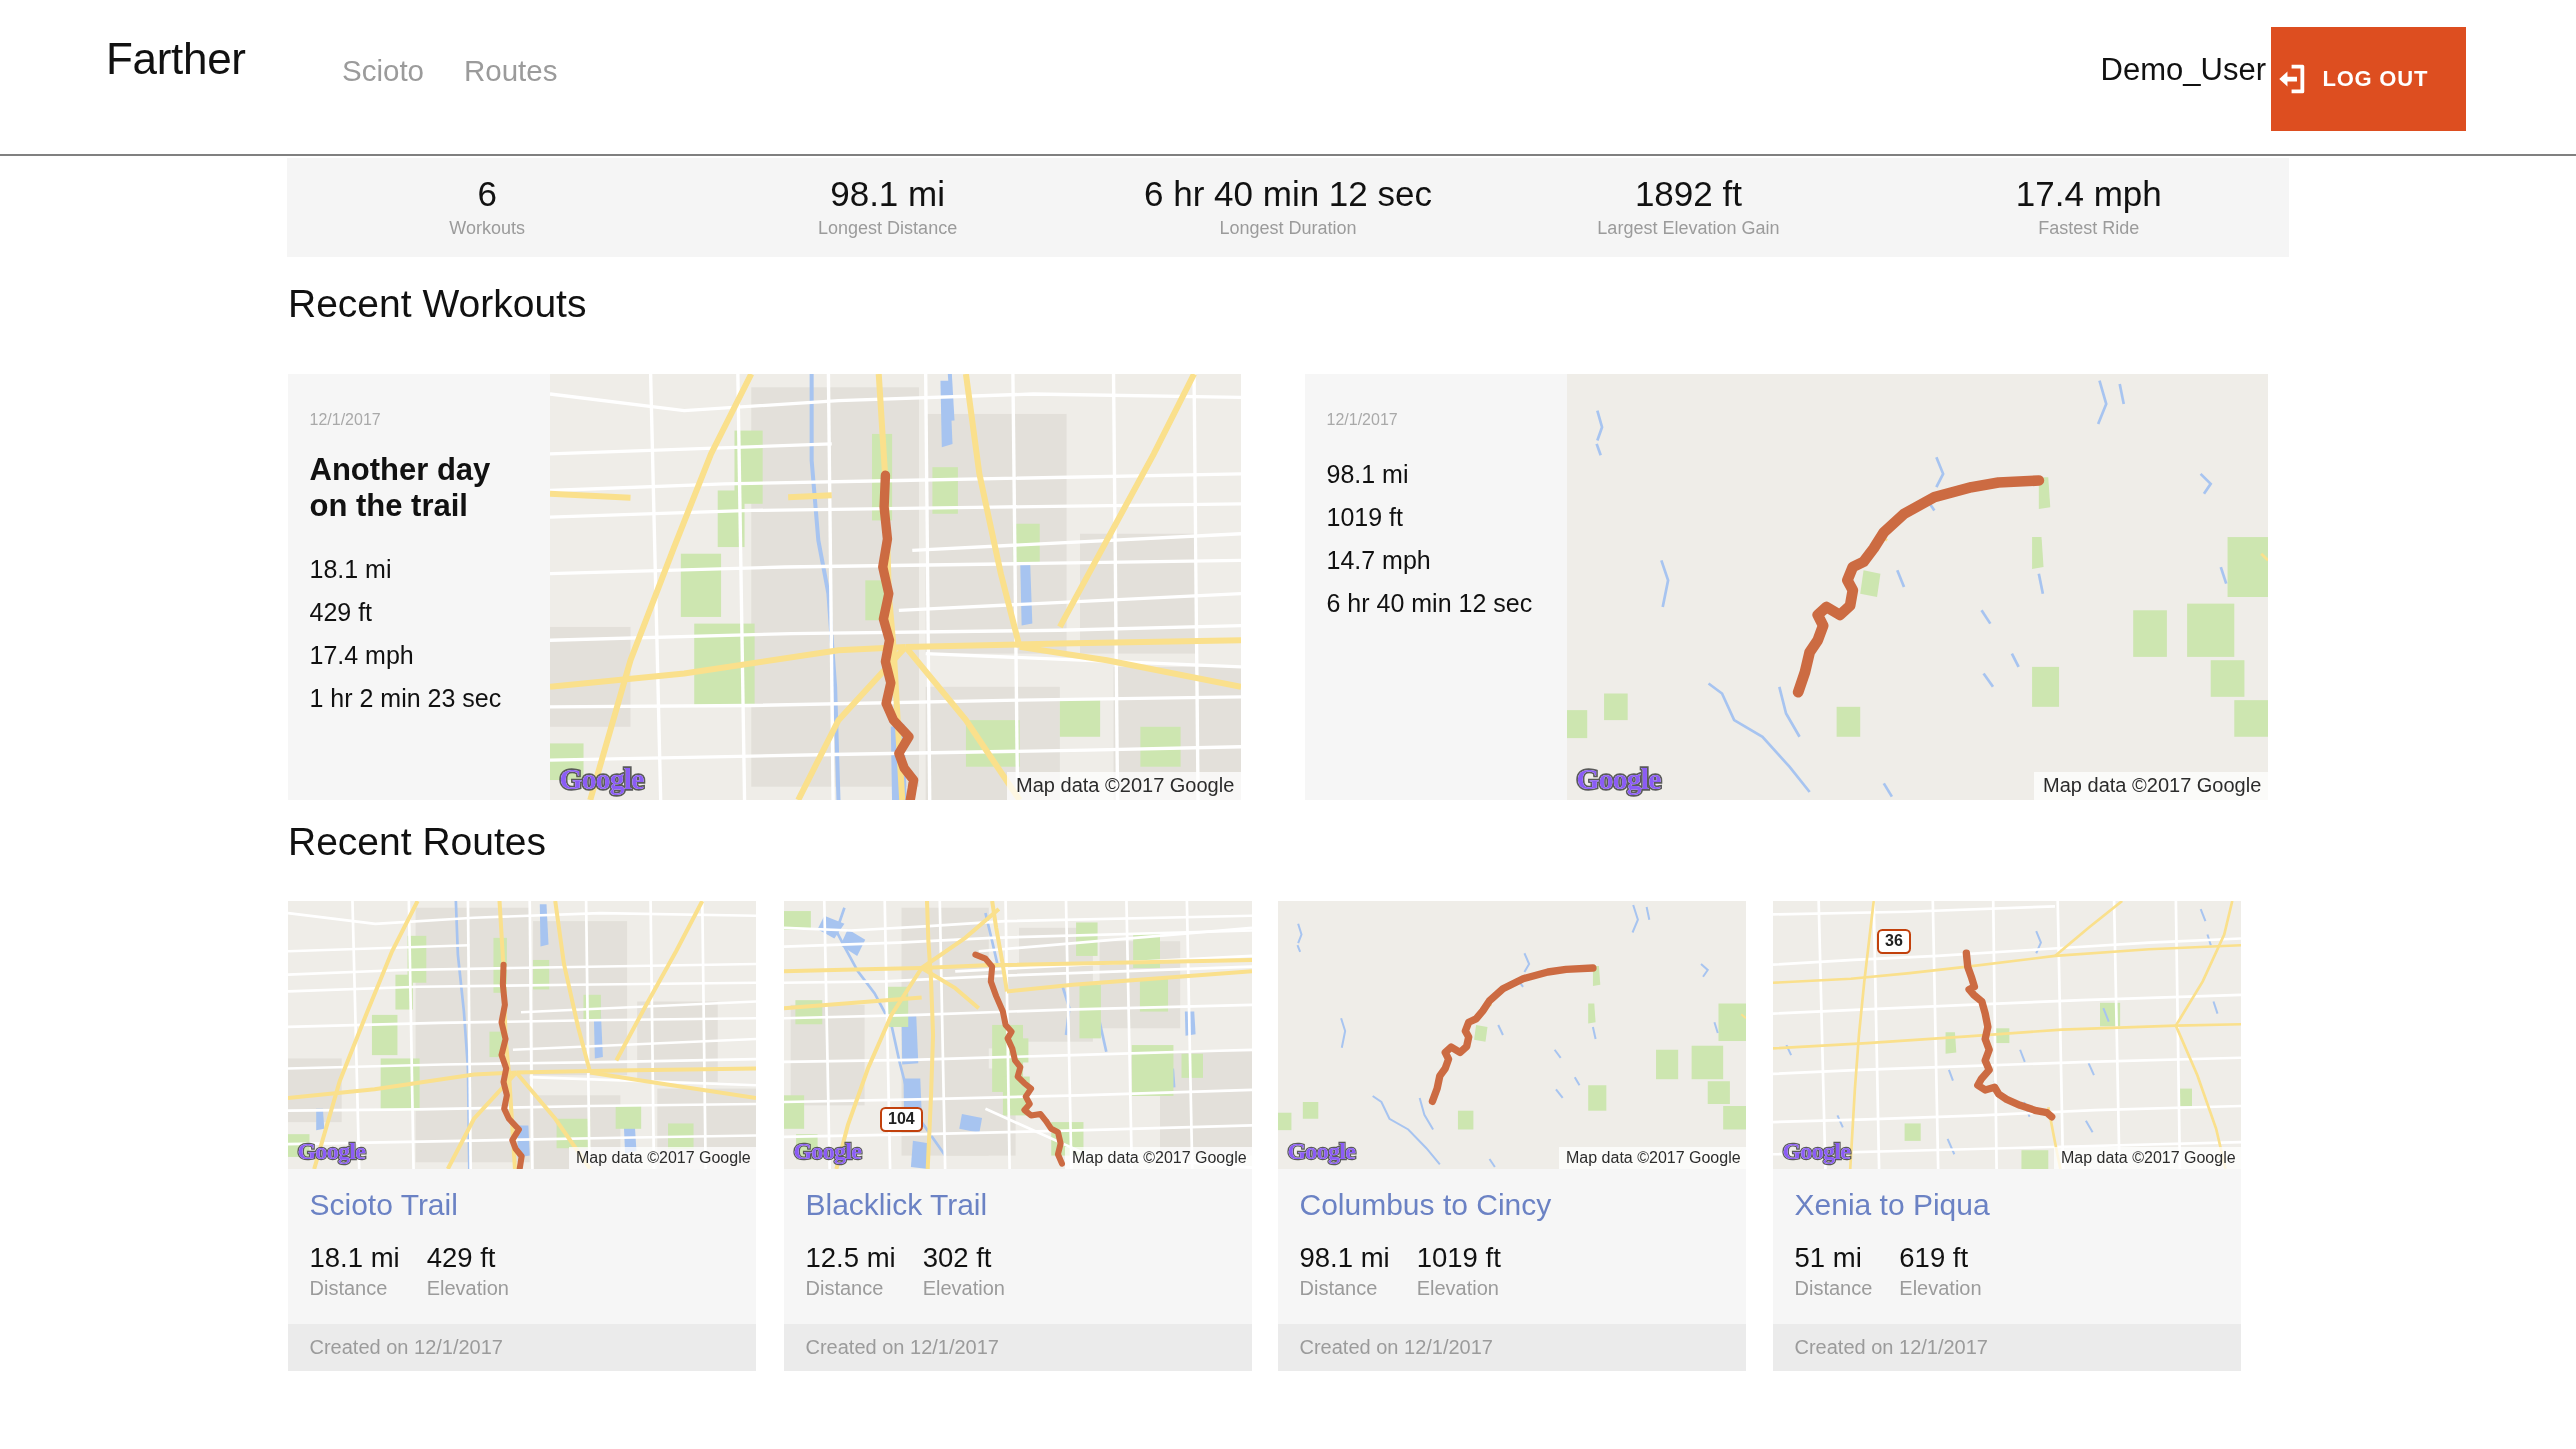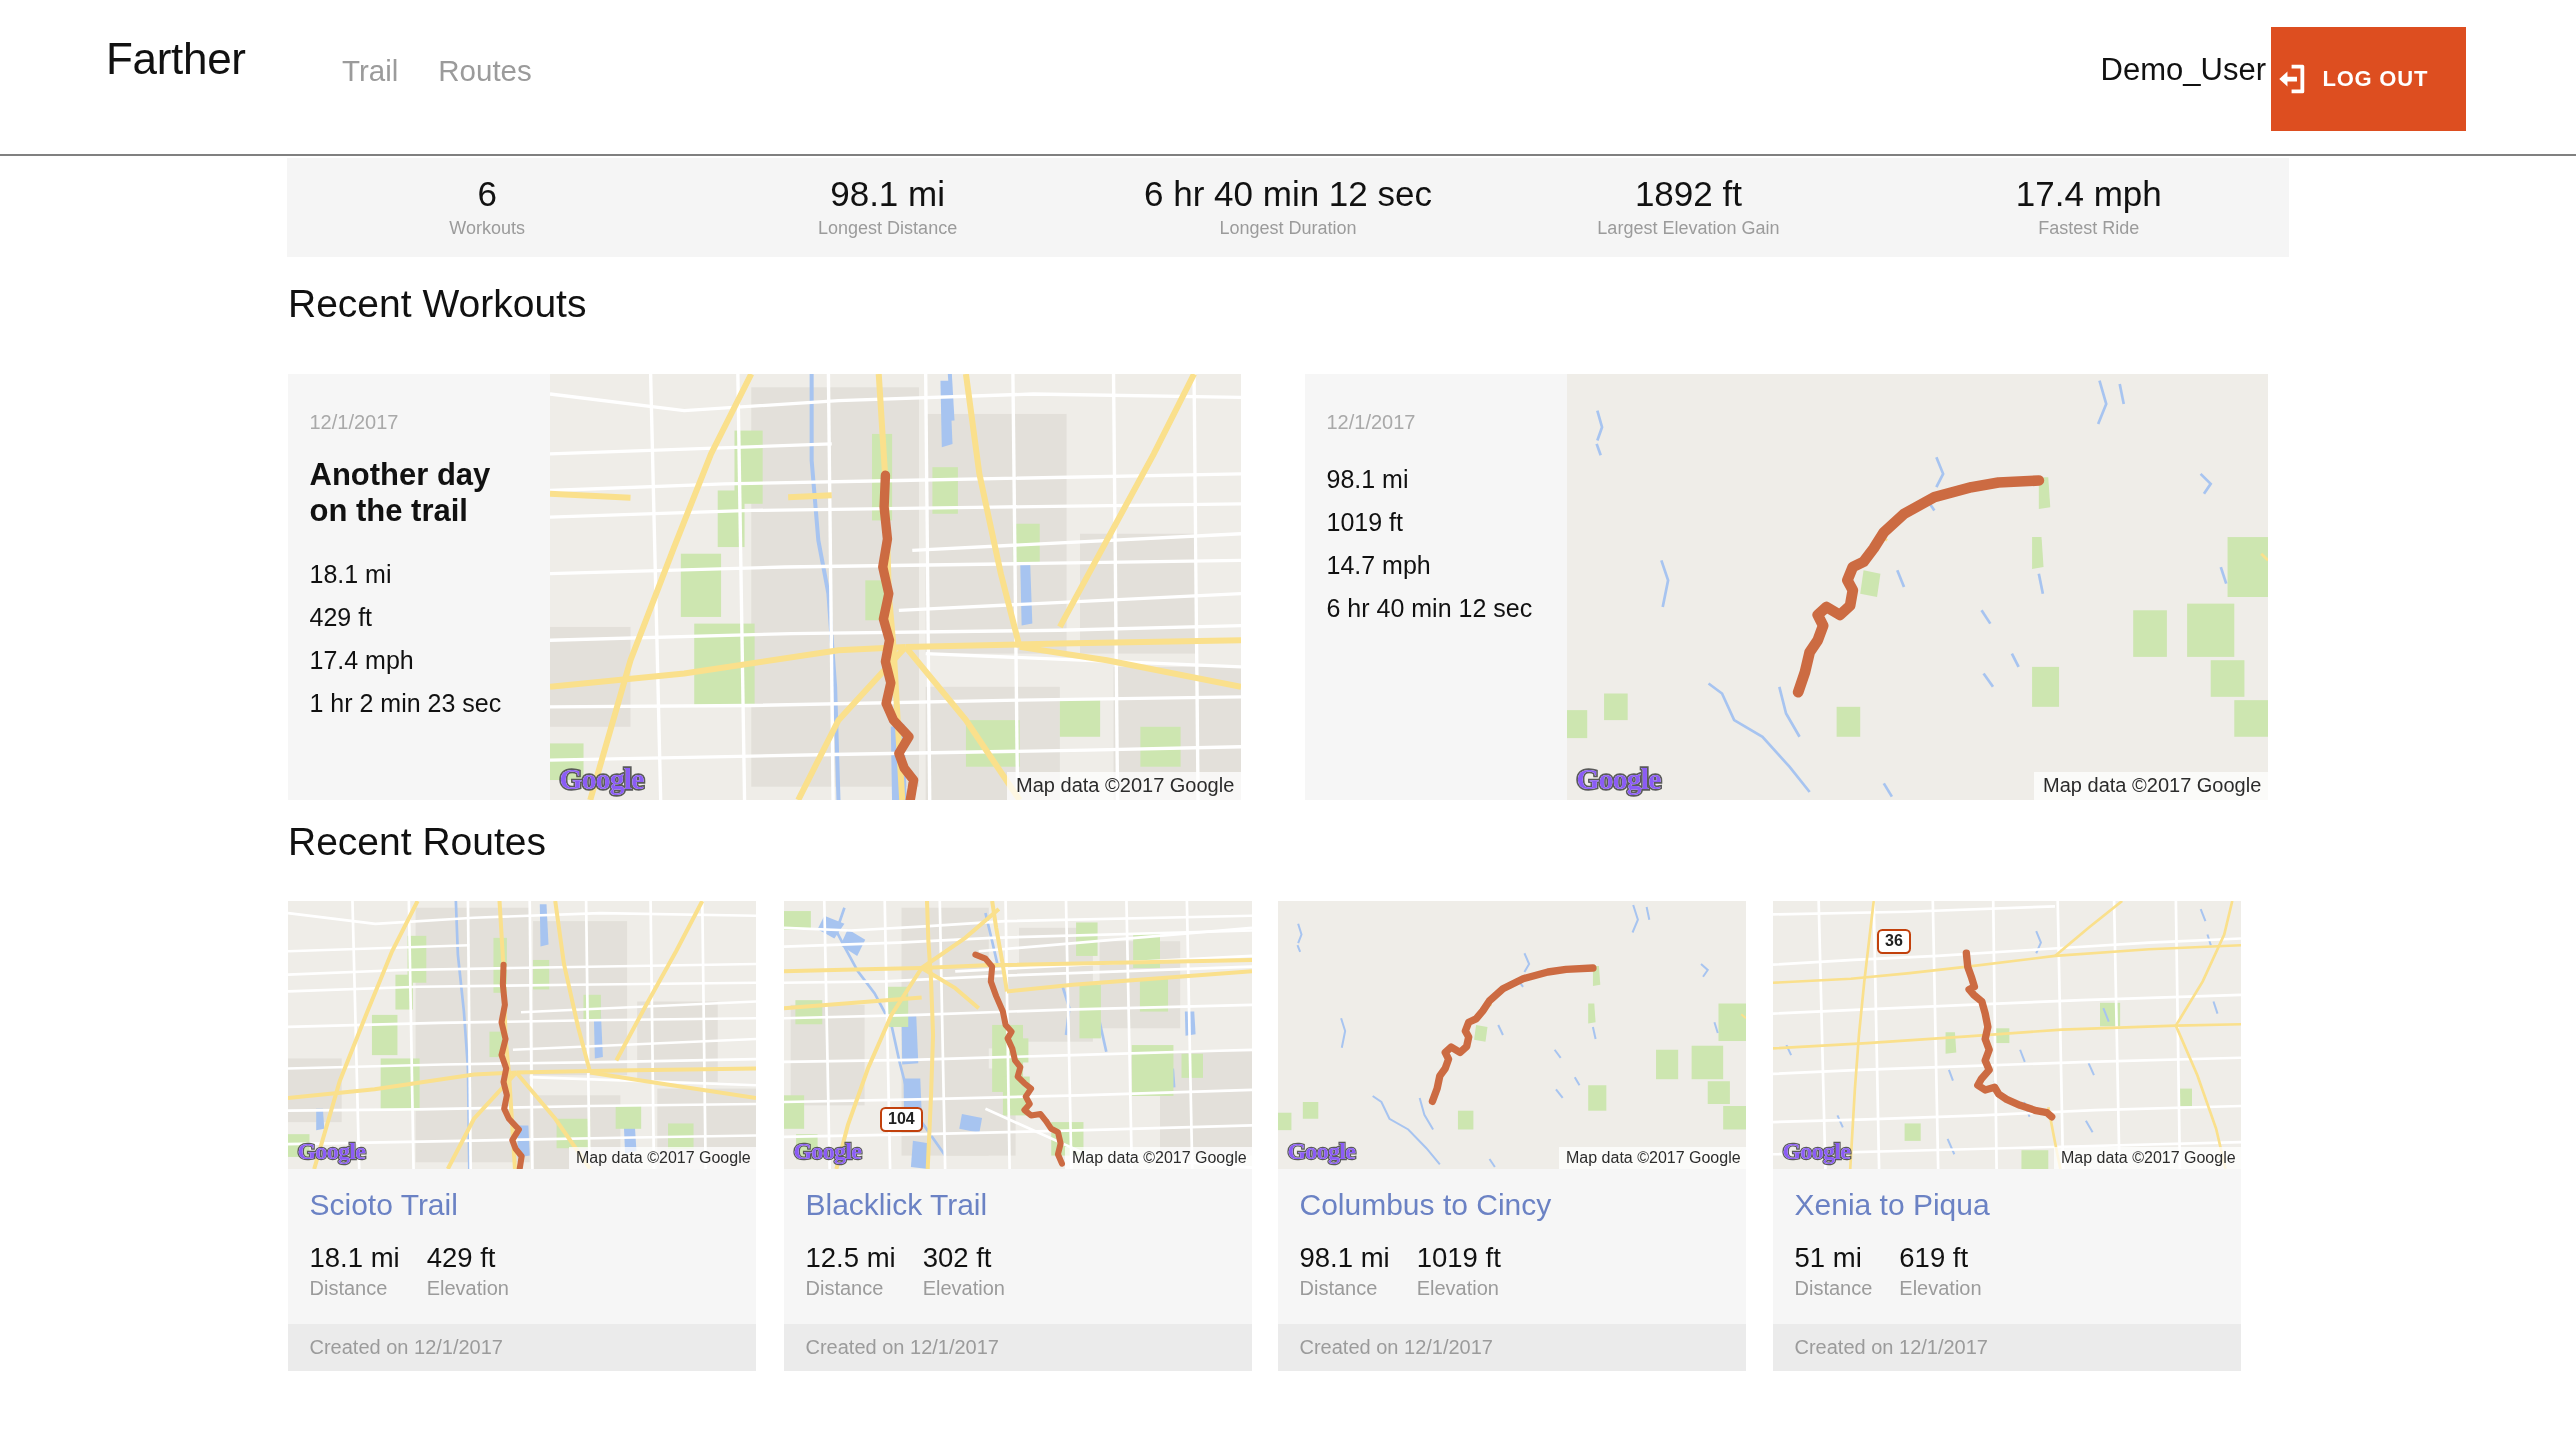--- a/index.html
+++ b/index.html
@@ -59,21 +59,21 @@
   #title-routes   { left: 288px; top: 820px; }
 
   
   .workout-card {
     position: absolute; top: 374px; height: 426px;
     display: flex; background: #F6F6F6;
   }
   #workout-card-0 { left: 288px; width: 953px; }
   #workout-card-1 { left: 1305px; width: 963px; }
   .workout-info { width: 262px; padding: 37px 20px 0 21.5px; flex: none; }
-  .workout-date { font-size: 20px; color: #a9a9a9; }
+  .workout-date { font-size: 16px; color: #a9a9a9; }
   .workout-title {
     font-size: 31px; font-weight: bold; color: #111111;
     margin-top: 23px; line-height: 1.16;
   }
   .workout-stats { margin-top: 24px; }
   .workout-stat { font-size: 25px; color: #111111; line-height: 1.72; white-space: nowrap; }
   .workout-map { flex: 1; position: relative; overflow: hidden; }
 
   
   .route-card {
@@ -121,21 +121,21 @@
     border-radius: 5.4px; font-size: 16px; color: #222; font-weight: bold;
     padding: 1.3px 6px; line-height: 1.15;
   }
 </style>
 </head>
 <body>
 
 <div class="header">
   <div class="brand">Farther</div>
   <div class="nav-links">
-    <a class="nav-link">Trail</a>
+    <a class="nav-link">Scioto</a>
     <a class="nav-link">Routes</a>
   </div>
   <div class="user-name">Demo_User</div>
   <button class="logout-btn">
     <span>
       <svg class="logout-icon" viewBox="0 0 24 24" fill="#ffffff" aria-hidden="true">
         <path d="M13 3H20a1 1 0 0 1 1 1v16a1 1 0 0 1-1 1h-7v-2.4h5.6V5.4H13V3z"></path>
         <path d="M10.4 7.2 5.2 12l5.2 4.8v-3.3h6v-3h-6V7.2z"></path>
       </svg>
     </span>

